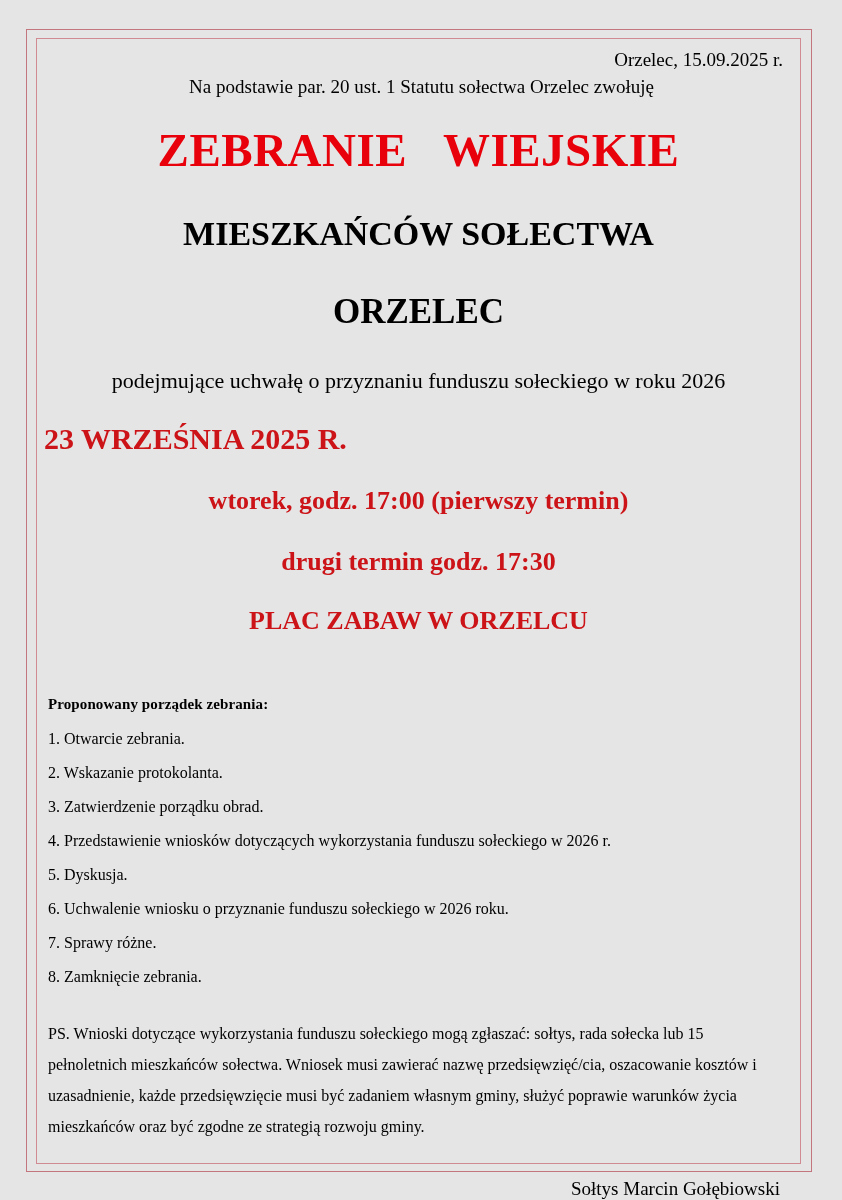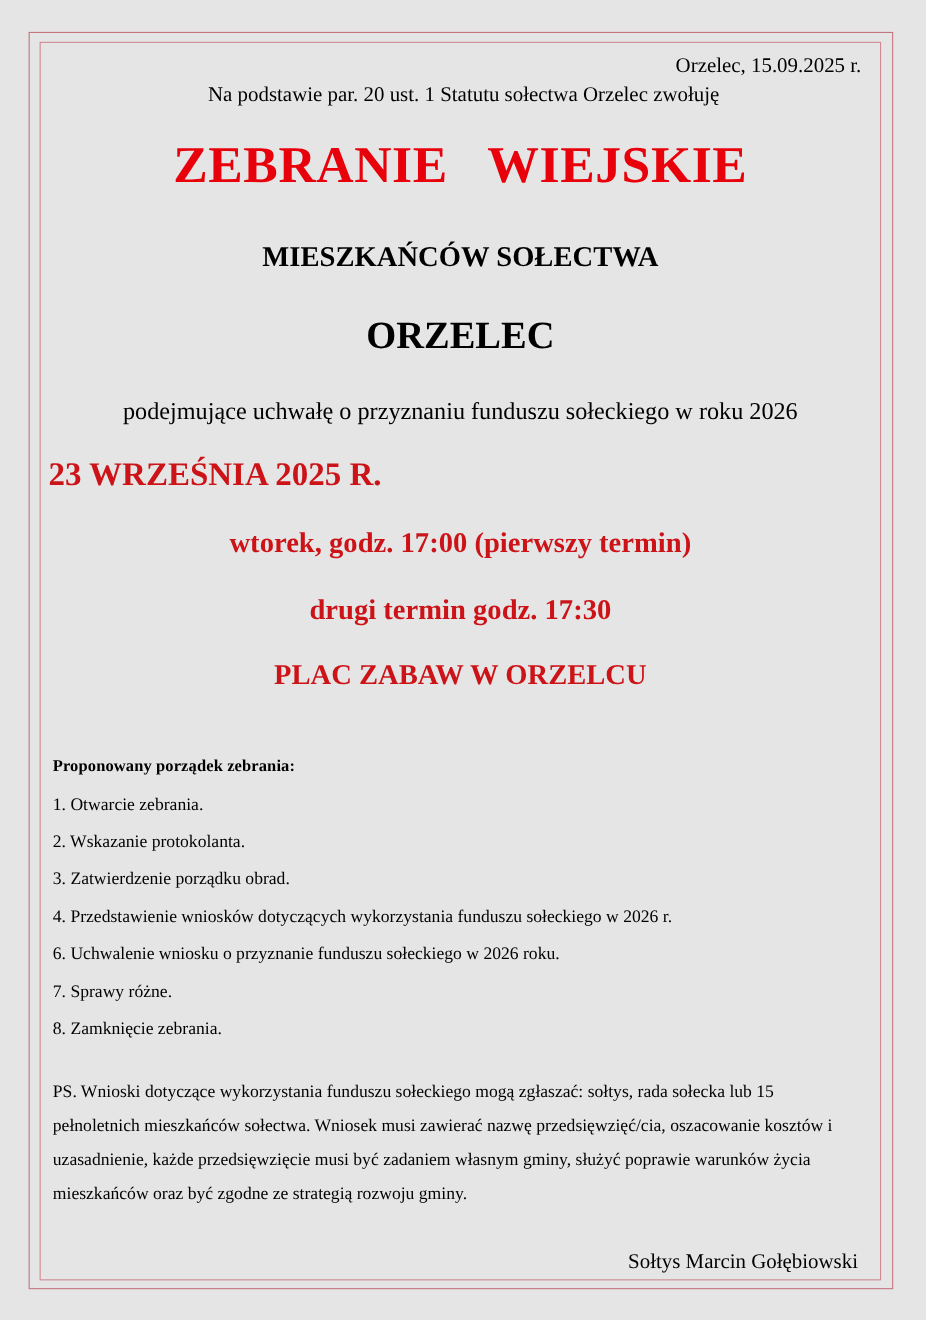--- a/index.html
+++ b/index.html
@@ -82,21 +82,21 @@
     line-height: 56px;
     letter-spacing: 0.5px;
     margin-top: 22px;
     white-space: pre;
   }
 
   .title-sub {
     text-align: center;
     color: #000000;
     font-weight: bold;
-    font-size: 26px;
+    font-size: 34px;
     line-height: 50px;
     margin-top: 20px;
   }
 
   .title-sub2 {
     text-align: center;
     color: #000000;
     font-weight: bold;
     font-size: 35px;
     line-height: 48px;
@@ -216,20 +216,21 @@
       <span>PLAC ZABAW W ORZELCU</span>
     </div>
 
     <div class="agenda">
       <div class="agenda-heading">Proponowany porządek zebrania:</div>
 
       <div class="agenda-item">1. Otwarcie zebrania.</div>
       <div class="agenda-item">2. Wskazanie protokolanta.</div>
       <div class="agenda-item">3. Zatwierdzenie porządku obrad.</div>
       <div class="agenda-item">4. Przedstawienie wniosków dotyczących wykorzystania funduszu sołeckiego w 2026 r.</div>
+      <div class="agenda-item">5. Dyskusja.</div>
       <div class="agenda-item">6. Uchwalenie wniosku o przyznanie funduszu sołeckiego w 2026 roku.</div>
       <div class="agenda-item">7. Sprawy różne.</div>
       <div class="agenda-item">8. Zamknięcie zebrania.</div>
     </div>
 
     <div class="ps-note">PS. Wnioski dotyczące wykorzystania funduszu sołeckiego mogą zgłaszać: sołtys, rada sołecka lub 15 pełnoletnich mieszkańców sołectwa. Wniosek musi zawierać nazwę przedsięwzięć/cia, oszacowanie kosztów i uzasadnienie, każde przedsięwzięcie musi być zadaniem własnym gminy, służyć poprawie warunków życia mieszkańców oraz być zgodne ze strategią rozwoju gminy.</div>
 
     <div class="signature">Sołtys Marcin Gołębiowski</div>
 
   </div>

